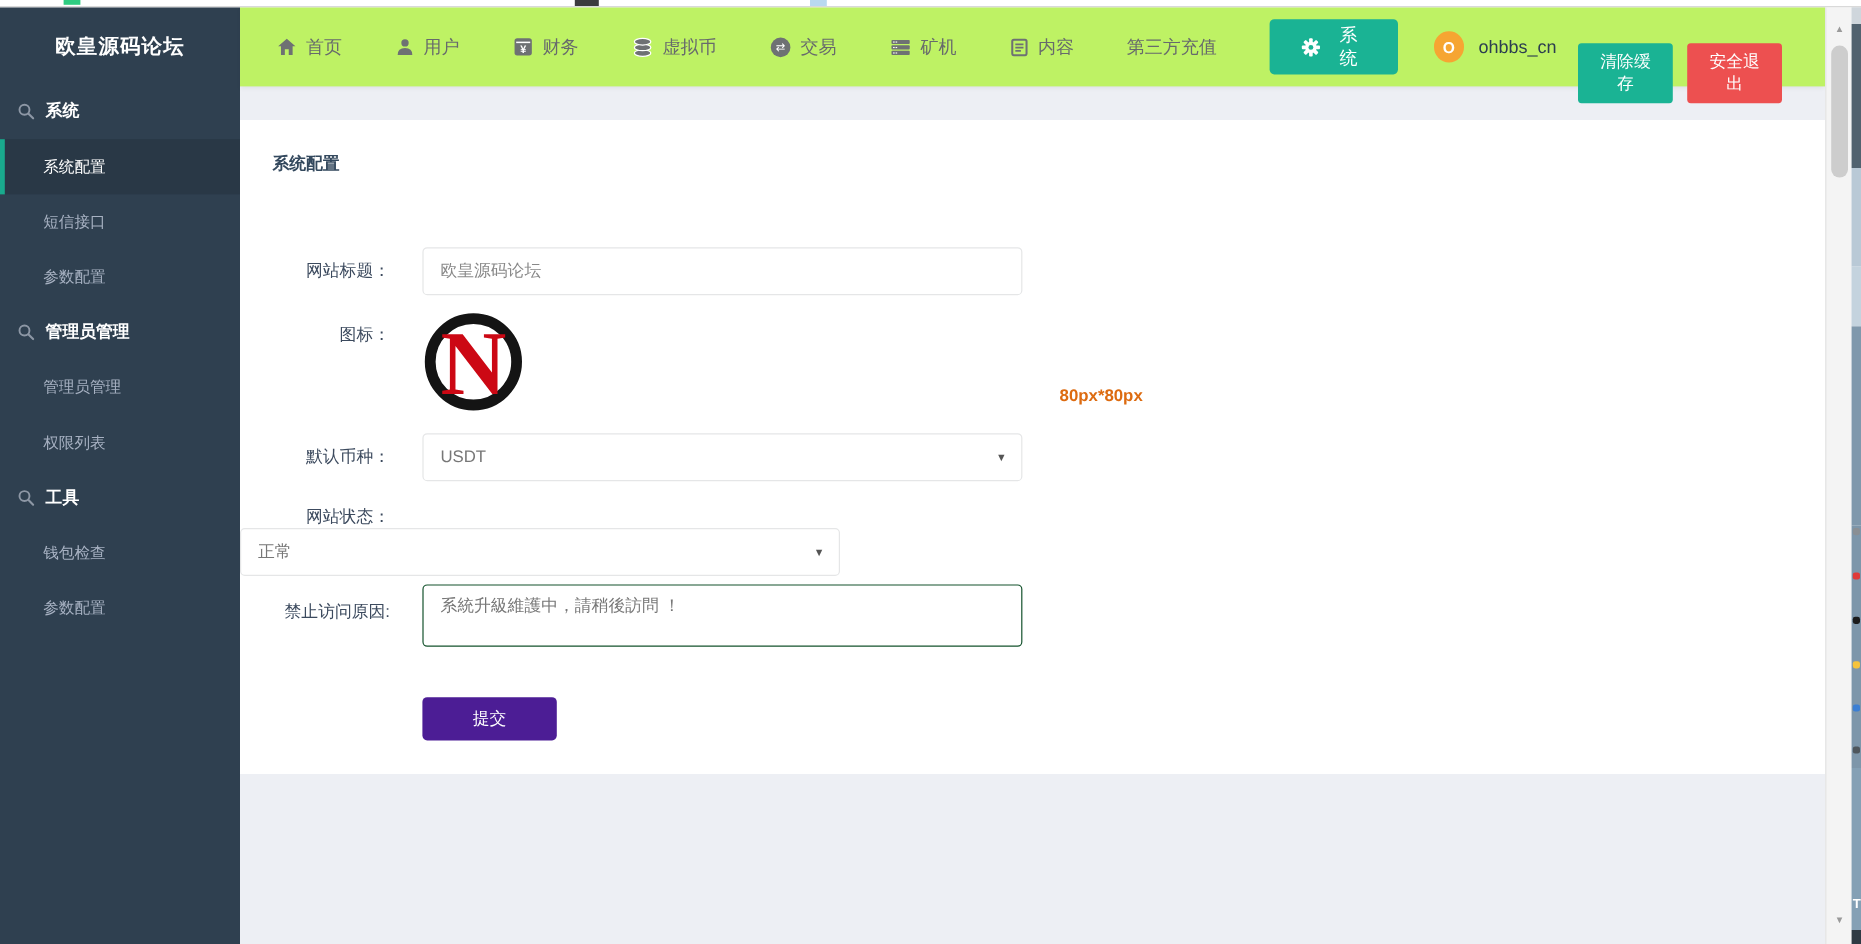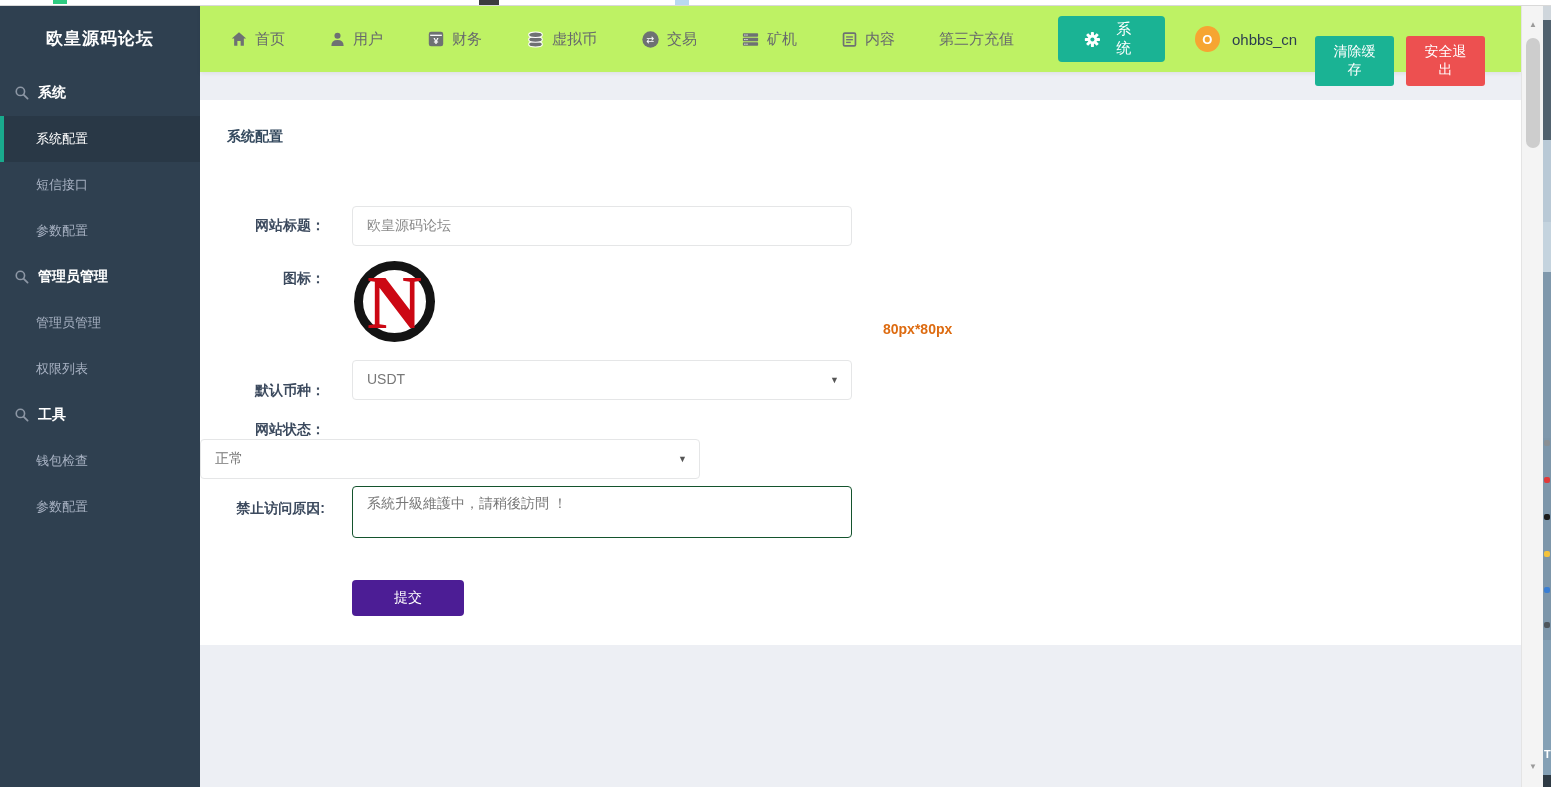--- a/index.html
+++ b/index.html
@@ -50,21 +50,21 @@
   .content-bg { position:absolute; left:200px; top:72px; width:1321px; height:715px;
     background:#edeff4; }
   .panel { position:absolute; left:200px; top:100px; width:1321px; height:545px;
     background:#ffffff; }
   .page-title { position:absolute; left:227px; top:128px; font-size:14px; font-weight:bold;
     color:#34495e; }
 
   .form { position:absolute; left:200px; top:206px; width:1100px; }
   .frow { display:flex; align-items:flex-start; }
   .flabel { width:125px; text-align:right; margin-right:27px; font-size:14px;
-    font-weight:bold; color:#3c4a5e; padding-top:11px; white-space:nowrap; }
+    font-weight:normal; color:#3c4a5e; padding-top:11px; white-space:nowrap; }
   .fctrl { width:500px; }
   .text-input { width:500px; height:40px; border:1px solid #e5e6e7; border-radius:4px;
     padding:0 14px; font-size:14px; color:#888888;
     font-family:"Liberation Sans","DejaVu Sans",sans-serif; outline:none; }
   .select-box { position:relative; width:500px; height:40px; border:1px solid #e5e6e7;
     border-radius:4px; padding:10px 14px; font-size:14px; color:#777777; background:#ffffff;
     cursor:pointer; }
   .select-arrow { position:absolute; right:12px; top:14px; font-size:9px; color:#555555; }
   .textarea-input { width:500px; height:52px; border:1px solid #14532d; border-radius:4px;
     padding:8px 14px; font-size:14px; color:#777777; resize:none;
@@ -239,21 +239,21 @@
       <div class="flabel">图标：</div>
       <div class="fctrl">
         <svg class="logo-box" viewBox="0 0 85 85">
           <circle cx="42.5" cy="42.5" r="36" fill="none" stroke="#141414" stroke-width="9"></circle>
           <text x="42.5" y="69" text-anchor="middle" font-size="76" font-weight="bold" font-family="Liberation Serif, DejaVu Serif, serif" fill="#cc0814">N</text>
         </svg>
       </div>
       <div class="hint">80px*80px</div>
     </div>
 
-    <div class="frow" style="margin-bottom:10px;align-items:flex-end;">
+    <div class="frow" style="margin-bottom:10px;">
       <div class="flabel">默认币种：</div>
       <div class="select-box">
         <span>USDT</span>
         <span class="select-arrow">▼</span>
       </div>
     </div>
 
     <div class="frow" style="margin-bottom:7px;flex-direction:column;">
       <div class="flabel">网站状态：</div>
       <div class="select-box">

